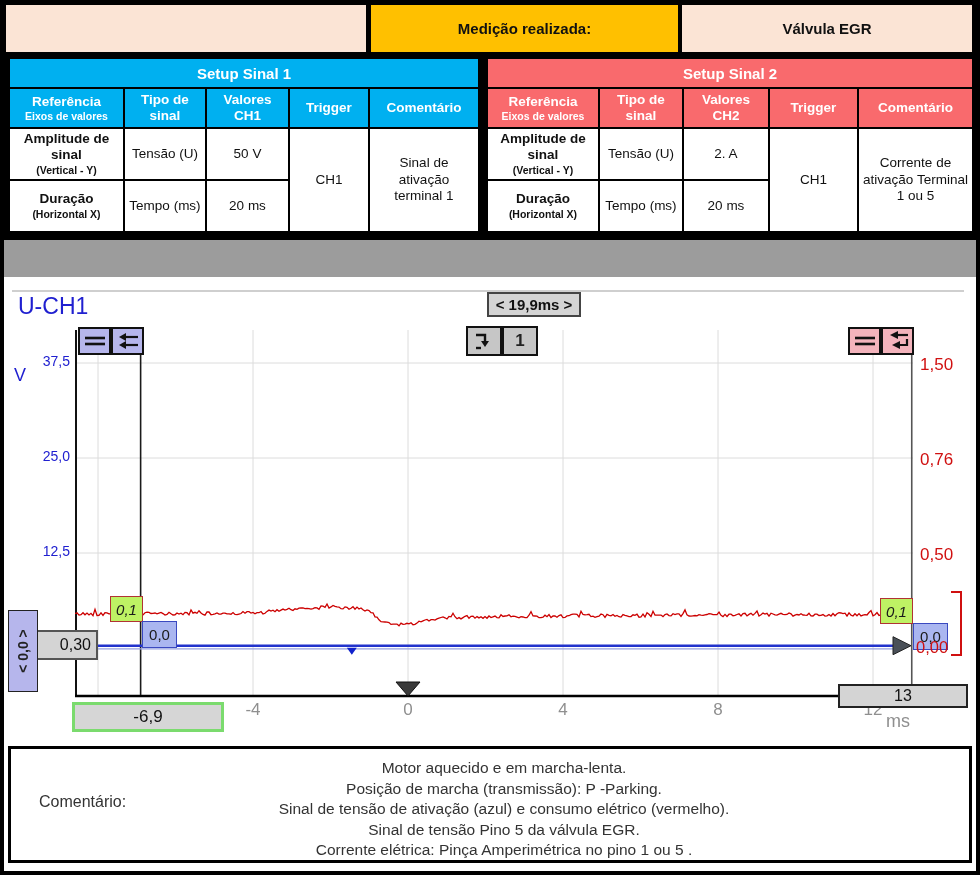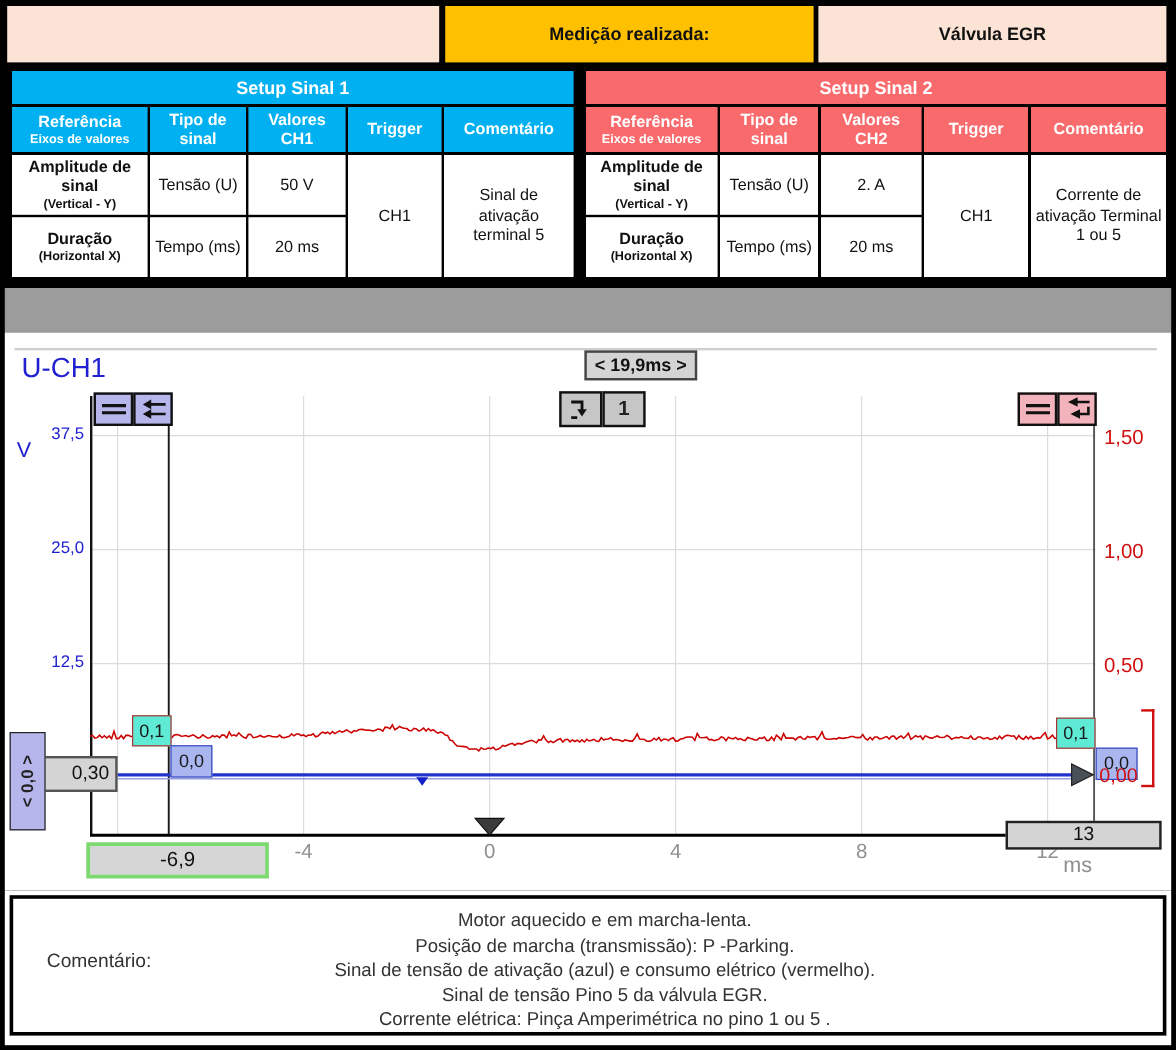--- a/index.html
+++ b/index.html
@@ -39,21 +39,21 @@
   .icon-gray{background:#c6c6c6;}
   .icon-pink{background:#f3b3bc;}
   .trig-num{font-size:17px;font-weight:bold;color:#222;font-family:"Liberation Sans",sans-serif;}
   .ytick-left{position:absolute;width:44px;text-align:right;font-size:14px;color:#2020d0;}
   .yunit-left{position:absolute;font-size:18px;color:#2020d0;}
   .ytick-right{position:absolute;font-size:17px;color:#d01010;}
   .xtick{position:absolute;transform:translateX(-50%);font-size:17px;color:#8f8f8f;z-index:1;}
   .xunit{position:absolute;font-size:18px;color:#8f8f8f;z-index:1;}
   .marker-box{position:absolute;display:flex;align-items:center;justify-content:center;
     font-size:15px;color:#1a1a1a;z-index:3;}
-  .marker-pink{background:#5eead4;border:1px solid #b03333;}
+  .marker-pink{background:#bef264;border:1px solid #b03333;font-style:italic;}
   .marker-blue{background:#aab6f0;border:1px solid #3a49c0;}
   .zero-red{position:absolute;font-size:16.5px;color:#d01010;z-index:4;}
   .red-bracket{position:absolute;left:951px;top:591px;width:9px;height:61px;z-index:2;
     border-top:2.5px solid #d01010;border-right:2.5px solid #d01010;border-bottom:2.5px solid #d01010;}
   .pos-box{position:absolute;left:8px;top:610px;width:28px;height:80px;background:#b6b6ec;border:1.5px solid #222;
     z-index:5;display:flex;align-items:center;justify-content:center;}
   .pos-box span{transform:rotate(-90deg);white-space:nowrap;font-size:14px;font-weight:bold;color:#222;}
   .level-box{position:absolute;left:25px;top:630px;width:64px;height:26px;background:#d4d4d4;border:2px solid #555;
     z-index:4;display:flex;align-items:center;justify-content:flex-end;padding-right:5px;font-size:16px;color:#111;}
   .cursor-val-left{position:absolute;left:72px;top:702px;width:146px;height:24px;background:#d6d6d6;border:3px solid #7bdb6e;
@@ -90,21 +90,21 @@
     <th class="accent">Tipo de sinal</th>
     <th class="accent">Valores CH1</th>
     <th class="accent">Trigger</th>
     <th class="accent">Comentário</th>
   </tr>
   <tr class="data-row">
     <td class="accent ref-cell"><span>Amplitude de sinal</span><span class="sub">(Vertical - Y)</span></td>
     <td>Tensão (U)</td>
     <td>50 V</td>
     <td rowspan="2">CH1</td>
-    <td rowspan="2">Sinal de ativação terminal 5</td>
+    <td rowspan="2">Sinal de ativação terminal 1</td>
   </tr>
   <tr class="data-row">
     <td class="accent ref-cell"><span>Duração</span><span class="sub">(Horizontal X)</span></td>
     <td>Tempo (ms)</td>
     <td>20 ms</td>
   </tr>
 </tbody>
   </table>
 
 <table class="setup-table t2" style="left:486px;width:486px;">
@@ -213,21 +213,21 @@
     <path d="M22 9 V15 H13" fill="none" stroke="#111" stroke-width="2.2"></path>
       <polygon points="15,11 15,19 7,15" fill="#111"></polygon>
   </svg>
 </div>
 
 <div class="yunit-left" style="left:14px;top:365px;">V</div>
 <div class="ytick-left" style="left:26px;top:353px;">37,5</div>
 <div class="ytick-left" style="left:26px;top:448px;">25,0</div>
 <div class="ytick-left" style="left:26px;top:543px;">12,5</div>
 <div class="ytick-right" style="left:920px;top:355px;">1,50</div>
-<div class="ytick-right" style="left:920px;top:450px;">1,00</div>
+<div class="ytick-right" style="left:920px;top:450px;">0,76</div>
 <div class="ytick-right" style="left:920px;top:545px;">0,50</div>
 <div class="zero-red" style="left:916px;top:638px;">0,00</div>
 
 <div class="xtick" style="left:98px;top:700px;">-8</div>
 <div class="xtick" style="left:253px;top:700px;">-4</div>
 <div class="xtick" style="left:408px;top:700px;">0</div>
 <div class="xtick" style="left:563px;top:700px;">4</div>
 <div class="xtick" style="left:718px;top:700px;">8</div>
 <div class="xtick" style="left:873px;top:700px;">12</div>
 <div class="xunit" style="left:886px;top:711px;">ms</div>

